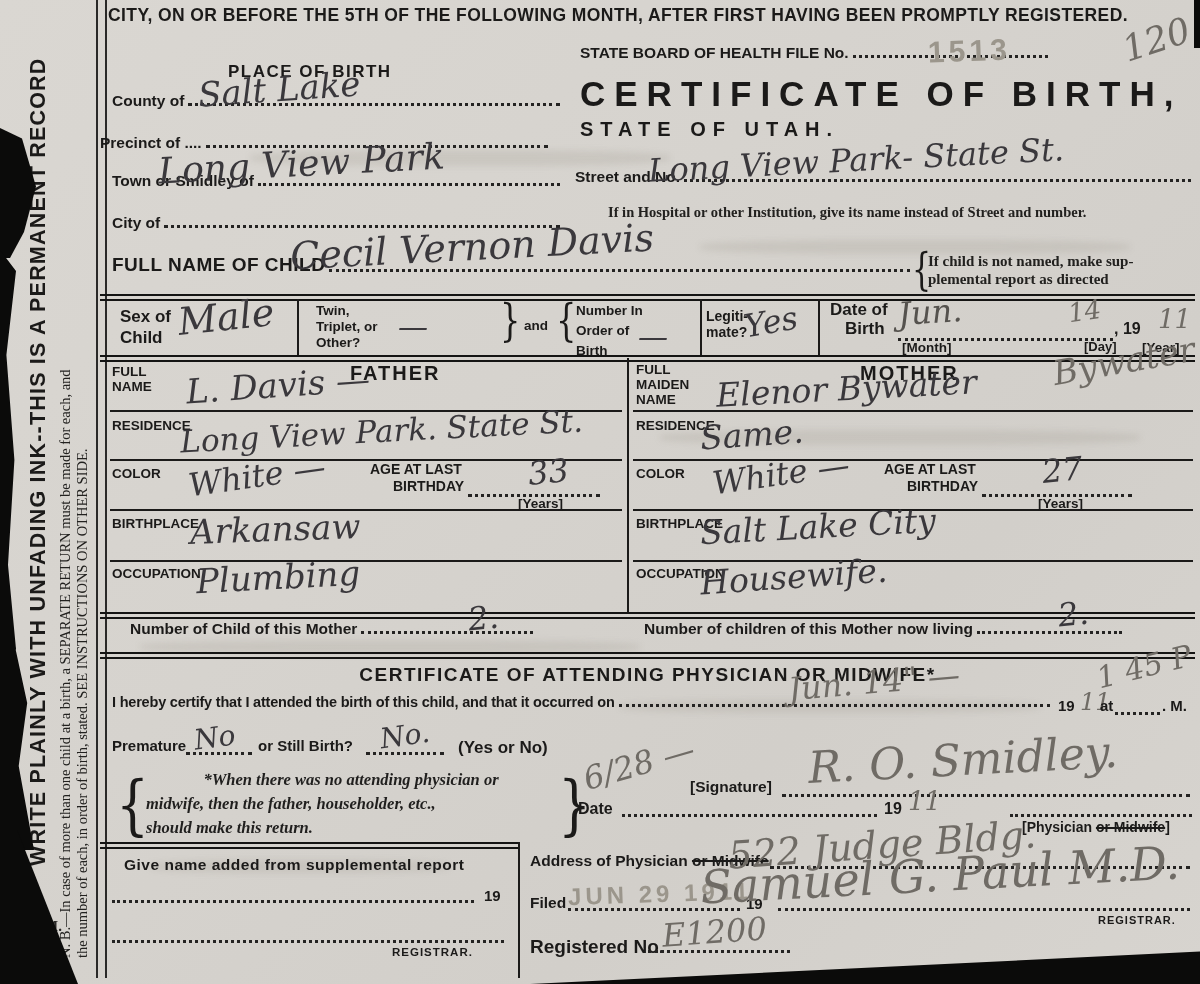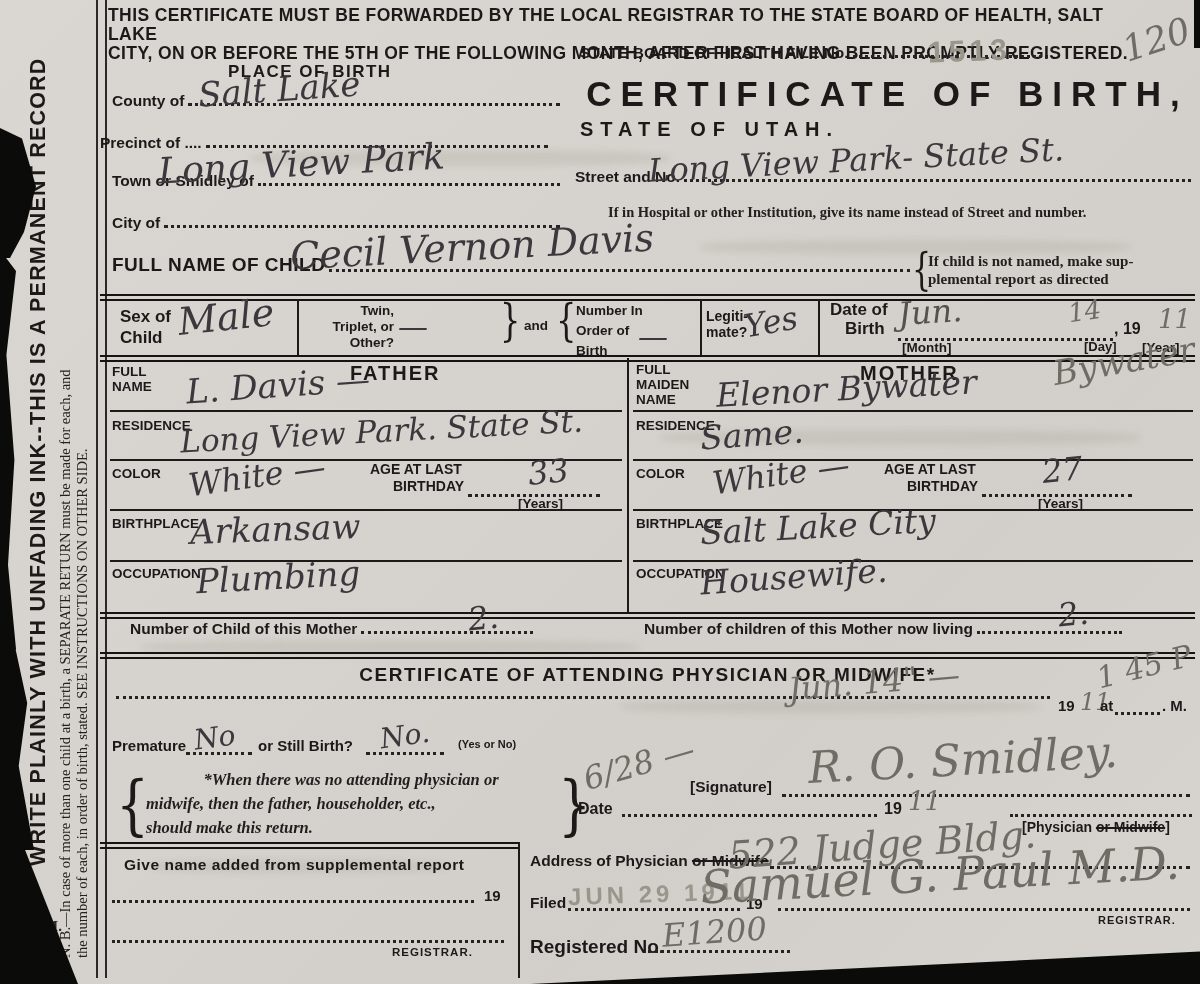--- a/index.html
+++ b/index.html
@@ -44,21 +44,20 @@
   <div class="vrot lbl" style="left:26px;top:866px;width:746px;font-size:21.5px;letter-spacing:1.2px;">WRITE PLAINLY WITH UNFADING INK--THIS IS A PERMANENT RECORD</div>
   <div class="vrot" style="left:57px;top:958px;width:850px;font-family:'Liberation Serif',serif;font-size:14.5px;color:#22211f;line-height:17px;">
     <div>N. B.—In case of more than one child at a birth, a SEPARATE RETURN must be made for each, and</div>
     <div>the number of each, in order of birth, stated.   SEE INSTRUCTIONS ON OTHER SIDE.</div>
   </div>
   <div class="abs ser" style="left:4px;top:918px;font-size:15px;color:#2a2927;">1-10-5M.</div>
 
   <div class="vdbl" style="left:96px;top:0;height:978px;"></div>
 
   <div class="abs lbl" style="left:108px;top:6px;width:1048px;font-size:17.5px;letter-spacing:.4px;line-height:19px;">
-    <div>THIS CERTIFICATE MUST BE FORWARDED BY THE LOCAL REGISTRAR TO THE STATE BOARD OF HEALTH, SALT LAKE</div>
     <div>CITY, ON OR BEFORE THE 5TH OF THE FOLLOWING MONTH, AFTER FIRST HAVING BEEN PROMPTLY REGISTERED.</div>
   </div>
 
   <div class="field" style="left:580px;top:44px;width:470px;">
     <span class="lbl" style="font-size:15.5px;">STATE BOARD OF HEALTH FILE No.</span>
     <span class="dots"></span>
   </div>
   <div class="abs stamp" style="left:928px;top:34px;font-size:30px;transform:rotate(-2deg);">1513</div>
   <div class="abs hw pencil" style="left:1122px;top:22px;font-size:36px;transform:rotate(-18deg);">120</div>
 
@@ -79,21 +78,21 @@
     <span class="lbl" style="font-size:15.5px;">Town or Smidley of</span>
     <span class="dots"></span>
   </div>
   <div class="abs hw" style="left:158px;top:146px;font-size:36px;transform:rotate(-3deg);">Long View Park</div>
 
   <div class="field" style="left:112px;top:214px;width:450px;">
     <span class="lbl" style="font-size:15.5px;">City of</span>
     <span class="dots"></span>
   </div>
 
-  <div class="abs lbl" style="left:580px;top:74px;width:615px;text-align:center;font-size:35px;letter-spacing:9px;">CERTIFICATE OF BIRTH,</div>
+  <div class="abs lbl" style="left:580px;top:74px;width:615px;text-align:left;font-size:35px;letter-spacing:9px;">CERTIFICATE OF BIRTH,</div>
   <div class="abs lbl" style="left:580px;top:118px;width:615px;font-size:20px;letter-spacing:7px;">STATE OF UTAH.</div>
 
   <div class="field" style="left:575px;top:168px;width:618px;">
     <span class="lbl" style="font-size:15.5px;">Street and No.</span>
     <span class="dots"></span>
   </div>
   <div class="abs hw" style="left:648px;top:144px;font-size:32px;transform:rotate(-3deg);">Long View Park- State St.</div>
   <div class="abs ser" style="left:608px;top:204px;font-size:14.5px;">If in Hospital or other Institution, give its name instead of Street and number.</div>
 
   <div class="field" style="left:112px;top:254px;width:800px;">
@@ -111,21 +110,21 @@
 
   <div class="dbl" style="left:100px;top:294px;width:1095px;"></div>
   <div class="dbl" style="left:100px;top:355px;width:1095px;"></div>
   <div class="vline" style="left:297px;top:299px;height:56px;"></div>
   <div class="vline" style="left:700px;top:299px;height:56px;"></div>
   <div class="vline" style="left:818px;top:299px;height:56px;"></div>
 
   <div class="abs lbl" style="left:120px;top:306px;width:70px;font-size:17px;line-height:21px;">Sex of Child</div>
   <div class="abs hw" style="left:178px;top:298px;font-size:38px;transform:rotate(-6deg);">Male</div>
 
-  <div class="abs lbl" style="left:316px;top:303px;width:78px;font-size:13.5px;line-height:16px;text-align:right;">Twin, Triplet, or Other?</div>
+  <div class="abs lbl" style="left:316px;top:303px;width:78px;font-size:13.5px;line-height:16px;">Twin, Triplet, or Other?</div>
   <div class="abs hw" style="left:398px;top:312px;font-size:30px;">—</div>
 
   <span class="brace abs" style="left:500px;top:302px;font-size:32px;transform:scaleY(1.4);">}</span>
   <div class="abs lbl" style="left:524px;top:318px;font-size:13.5px;">and</div>
   <span class="brace abs" style="left:556px;top:302px;font-size:32px;transform:scaleY(1.4);">{</span>
   <div class="abs lbl" style="left:576px;top:301px;width:72px;font-size:13.5px;line-height:20px;">Number In Order of Birth</div>
   <div class="abs hw" style="left:638px;top:322px;font-size:30px;">—</div>
 
   <div class="abs lbl" style="left:706px;top:308px;width:60px;font-size:14px;line-height:16px;">Legiti-mate?</div>
   <div class="abs hw" style="left:744px;top:306px;font-size:32px;transform:rotate(-10deg);">Yes</div>
@@ -195,37 +194,38 @@
   <div class="field" style="left:644px;top:620px;width:480px;">
     <span class="lbl" style="font-size:15.5px;">Number of children of this Mother now living</span>
     <span class="dots"></span>
   </div>
   <div class="abs hw" style="left:1058px;top:598px;font-size:32px;transform:rotate(-6deg);">2.</div>
   <div class="dbl" style="left:100px;top:652px;width:1095px;"></div>
 
   <div class="abs lbl" style="left:100px;top:664px;width:1095px;text-align:center;font-size:19px;letter-spacing:1.5px;">CERTIFICATE OF ATTENDING PHYSICIAN OR MIDWIFE*</div>
 
   <div class="field" style="left:112px;top:694px;width:940px;">
+    <span class="lbl" style="font-size:14.5px;letter-spacing:-.2px;">I hereby certify that I attended the birth of this child, and that it occurred on</span>
     <span class="dots"></span>
   </div>
   <div class="abs hw pencil" style="left:788px;top:666px;font-size:32px;transform:rotate(-5deg);">Jun. 14" —</div>
   <div class="abs lbl" style="left:1058px;top:698px;font-size:15px;">19</div>
   <div class="abs hw pencil" style="left:1080px;top:690px;font-size:24px;">11</div>
   <div class="abs lbl" style="left:1100px;top:698px;font-size:15px;">at</div>
   <div class="dotline" style="left:1115px;top:712px;width:45px;"></div>
   <div class="abs hw pencil" style="left:1096px;top:652px;font-size:30px;transform:rotate(-14deg);">1 45 P</div>
   <div class="abs lbl" style="left:1162px;top:698px;font-size:15px;">. M.</div>
 
   <div class="abs lbl" style="left:112px;top:738px;font-size:15px;">Premature</div>
   <div class="dotline" style="left:186px;top:752px;width:66px;"></div>
   <div class="abs hw" style="left:194px;top:724px;font-size:28px;transform:rotate(-8deg);">No</div>
   <div class="abs lbl" style="left:258px;top:738px;font-size:15px;">or Still Birth?</div>
   <div class="dotline" style="left:366px;top:752px;width:78px;"></div>
   <div class="abs hw" style="left:380px;top:722px;font-size:28px;transform:rotate(-8deg);">No.</div>
-  <div class="abs lbl" style="left:458px;top:738px;font-size:11px;">(Yes or No)</div>
+  <div class="abs lbl" style="left:458px;top:738px;font-size:17px;">(Yes or No)</div>
 
   <div class="abs" style="left:120px;top:768px;">
     <span class="brace abs" style="left:-4px;top:6px;font-size:52px;transform:scaleY(1.25);">{</span>
     <div style="margin-left:26px;width:410px;font-family:'Liberation Serif',serif;font-style:italic;font-weight:bold;font-size:16.5px;line-height:24px;color:#201f1e;">
       <div style="text-align:center;">*When there was no attending physician or</div>
       <div>midwife, then the father, householder, etc.,</div>
       <div>should make this return.</div>
     </div>
     <span class="brace abs" style="left:438px;top:6px;font-size:52px;transform:scaleY(1.25);">}</span>
   </div>

